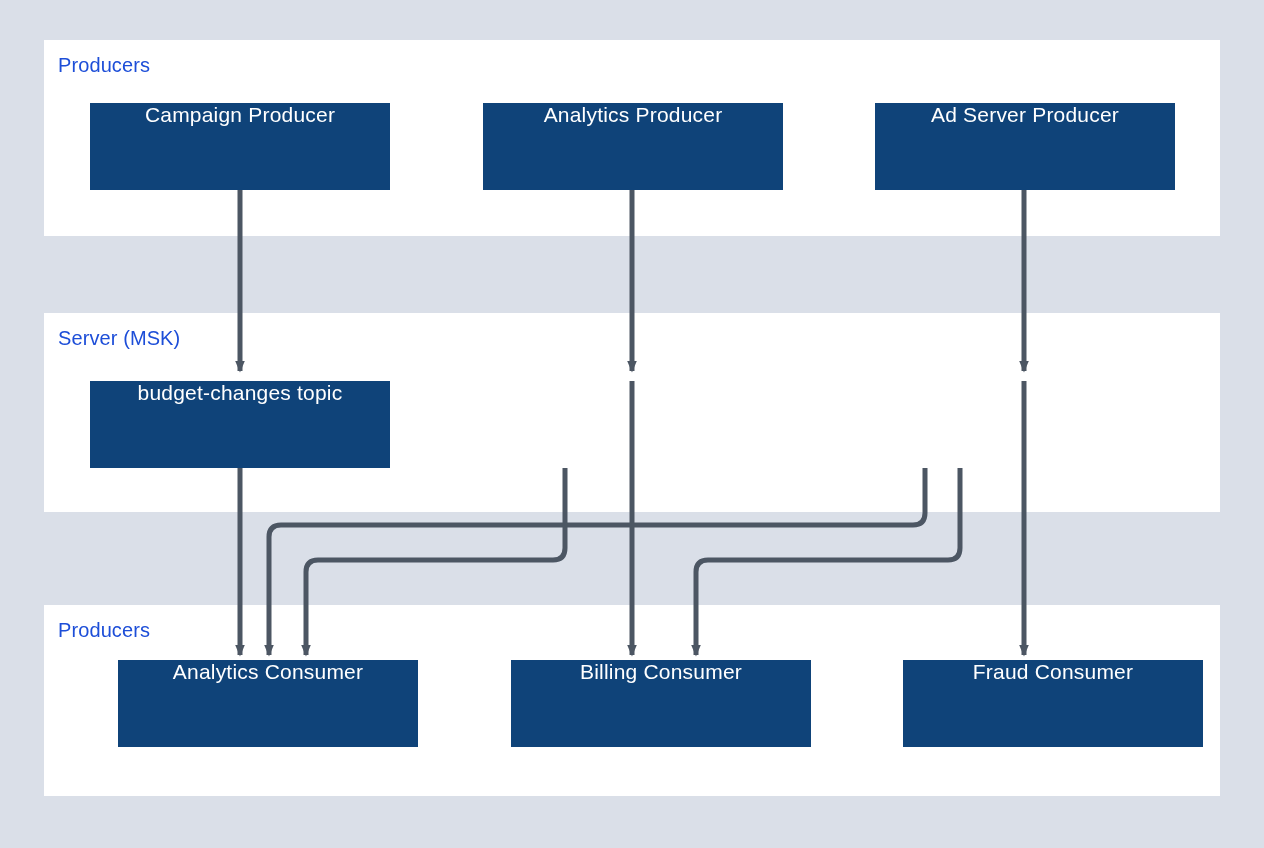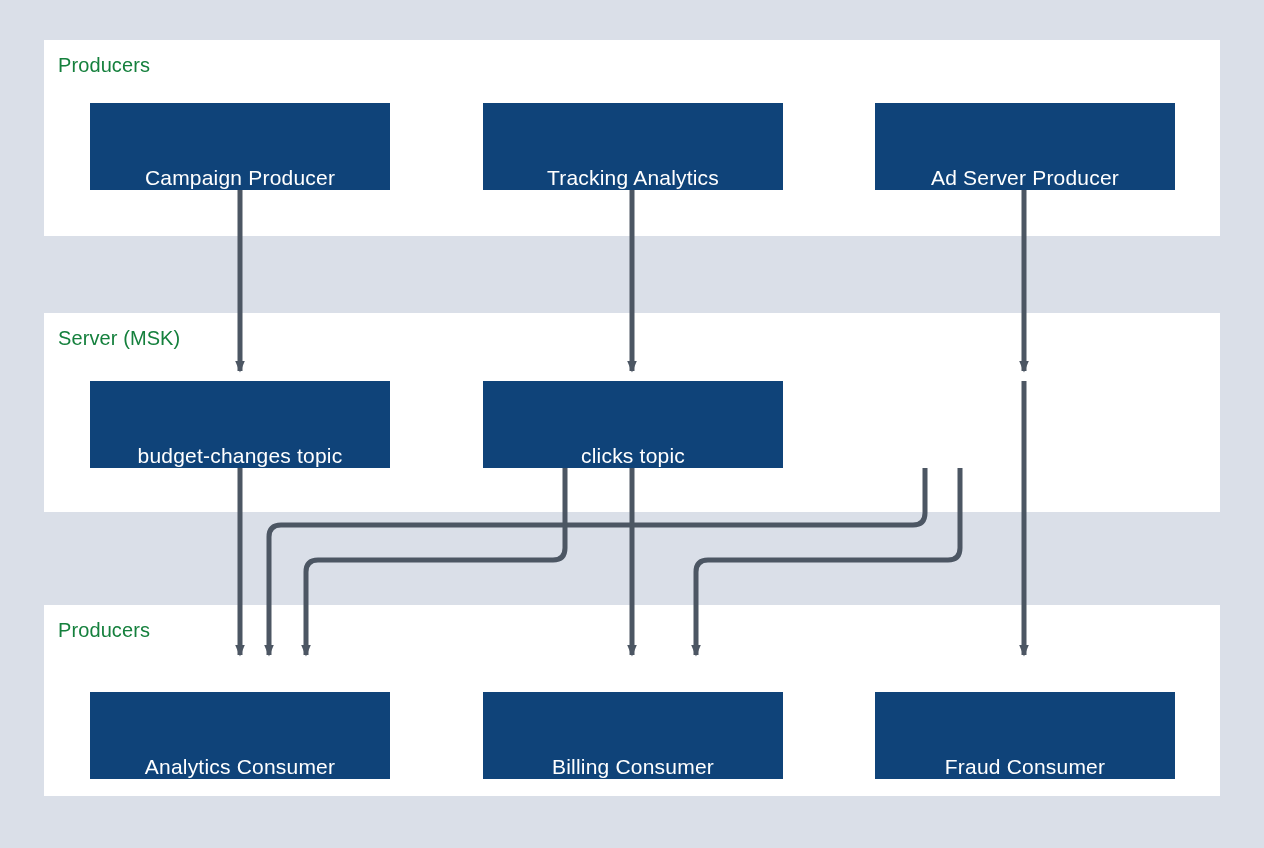--- a/index.html
+++ b/index.html
@@ -20,48 +20,48 @@
   }
   #lane-producers{top:40px;height:196px;}
   #lane-kafka{top:313px;height:199px;}
   #lane-consumers{top:605px;height:191px;}
 
   .lane-title{
     position:absolute;
     left:14px;
     top:14px;
     font-size:20px;
-    color:#15803d;
+    color:#1d4ed8;
     letter-spacing:0.1px;
     white-space:nowrap;
   }
 
   .node{
     position:absolute;
     background:#0f4379;
     color:#ffffff;
     display:flex;
-    align-items:flex-end;
+    align-items:flex-start;
     justify-content:center;
     font-size:21px;
     letter-spacing:0.2px;
     box-sizing:border-box;
     height:87px;
     width:300px;
     z-index:4;
   }
 
   
   .col-a{left:90px;}
   .col-b{left:483px;}
   .col-c{left:875px;}
 
   .row-prod{top:103px;}
   .row-topic{top:381px;}
-  .row-cons{top:692px;}
+  .row-cons{top:660px;margin-left:28px;}
 
   #edges{position:absolute;left:0;top:0;width:1264px;height:848px;z-index:2;pointer-events:none;}
 </style>
 </head>
 <body>
 
 <div id="stage">
 
   <div class="lane" id="lane-producers">
     <div class="lane-title">Producers</div>
@@ -100,31 +100,28 @@
       <path d="M565,468 L565,548 Q565,560 553,560 L318,560 Q306,560 306,572 L306,655" marker-end="url(#ah)"></path>
 
       <path d="M960,468 L960,548 Q960,560 948,560 L708,560 Q696,560 696,572 L696,655" marker-end="url(#ah)"></path>
     </g>
   </svg>
 
   <div class="node col-a row-prod">
     <span>Campaign Producer</span>
   </div>
   <div class="node col-b row-prod">
-    <span>Tracking Analytics</span>
+    <span>Analytics Producer</span>
   </div>
   <div class="node col-c row-prod">
     <span>Ad Server Producer</span>
   </div>
 
   <div class="node col-a row-topic">
     <span>budget-changes topic</span>
-  </div>
-  <div class="node col-b row-topic">
-    <span>clicks topic</span>
   </div>
 
   <div class="node col-a row-cons">
     <span>Analytics Consumer</span>
   </div>
   <div class="node col-c row-cons">
     <span>Fraud Consumer</span>
   </div>
   <div class="node col-b row-cons">
     <span>Billing Consumer</span>

